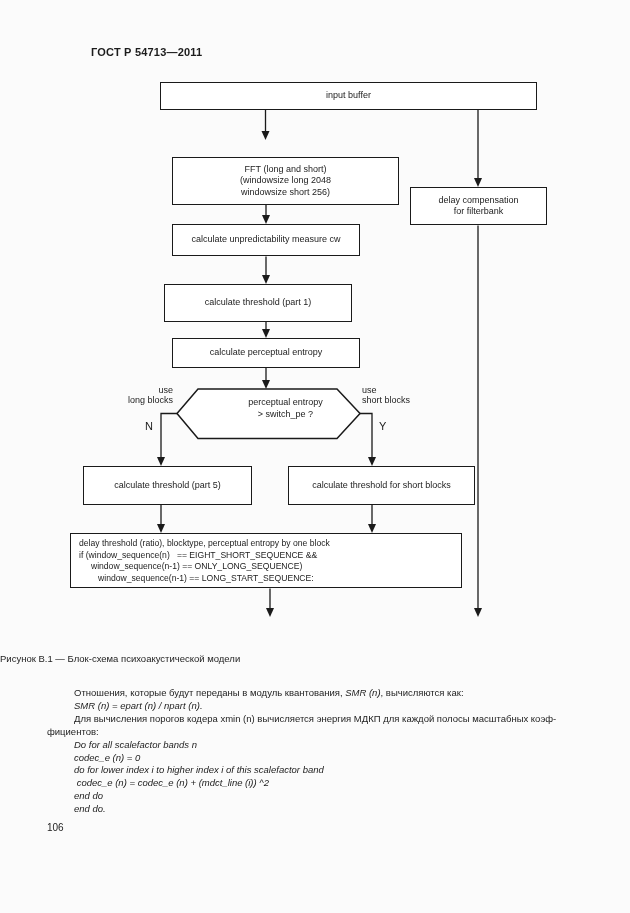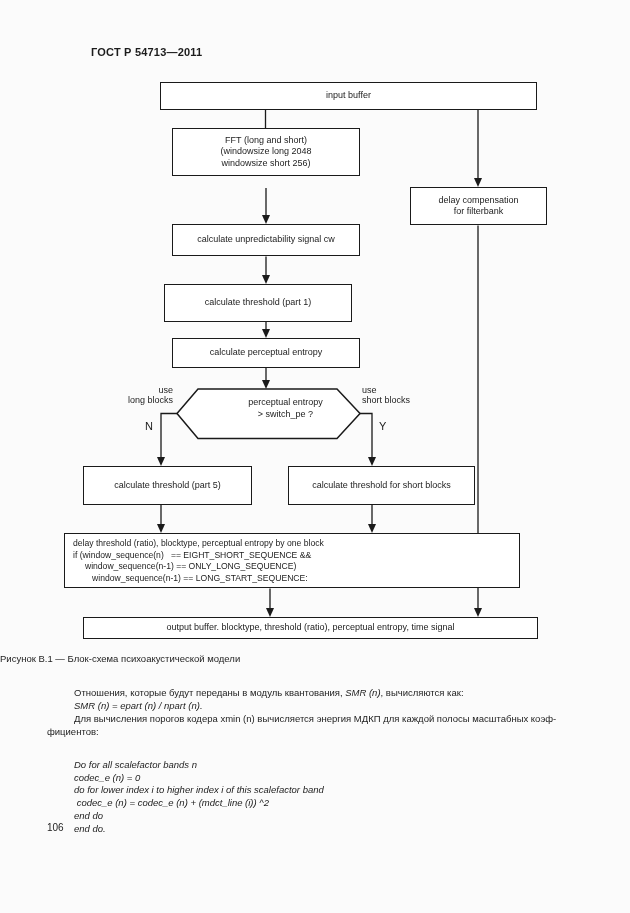--- a/index.html
+++ b/index.html
@@ -58,21 +58,20 @@
   .bodytext{
     position:absolute;left:47px;top:687px;width:545px;
     font-size:9.5px;line-height:12.9px;
   }
   .bodytext .indent{padding-left:27px;}
   .bodytext i{font-style:italic;}
   .code{
     font-style:italic;
     white-space:pre;
     padding-left:27px;
-    margin-top:20px;
   }
   .pagenum{
     position:absolute;left:47px;top:822px;
     font-size:10px;
   }
 </style>
 </head>
 <body>
 
 <div id="page">
@@ -106,53 +105,52 @@
       <polygon points="157,524 165,524 161,533"></polygon>
       <polygon points="368,524 376,524 372,533"></polygon>
       <polygon points="266,608 274,608 270,617"></polygon>
       <polygon points="474,608 482,608 478,617"></polygon>
     </g>
     <polygon points="177,413.5 198,389 337,389 360,413.5 337,438.5 198,438.5" fill="#ffffff" stroke="#1a1a1a" stroke-width="1.5"></polygon>
   </svg>
 
   <div class="box node" style="left:160px;top:82px;width:377px;height:28px">input buffer</div>
 
-  <div class="box node pre" style="left:172px;top:128px;width:188px;height:48px">FFT (long and short)
+  <div class="box node pre" style="left:172px;top:157px;width:227px;height:48px">FFT (long and short)
 (windowsize long 2048
 windowsize short 256)</div>
 
   <div class="box node pre" style="left:410px;top:187px;width:137px;height:38px">delay compensation
 for filterbank</div>
 
-  <div class="box node" style="left:172px;top:224px;width:188px;height:32px">calculate unpredictability signal cw</div>
+  <div class="box node" style="left:172px;top:224px;width:188px;height:32px">calculate unpredictability measure cw</div>
 
   <div class="box node" style="left:164px;top:284px;width:188px;height:38px">calculate threshold (part 1)</div>
 
   <div class="box node" style="left:172px;top:338px;width:188px;height:30px">calculate perceptual entropy</div>
 
   <div class="hexlabel" style="left:216px;top:396px;width:139px">perceptual entropy
 &gt; switch_pe ?</div>
 
   <div class="sidelabel" style="left:110px;top:386px;width:63px;text-align:right">use
 long blocks</div>
   <div class="sidelabel" style="left:362px;top:386px;width:70px;text-align:left">use
 short blocks</div>
   <div class="ny" style="left:145px;top:420px">N</div>
   <div class="ny" style="left:379px;top:420px">Y</div>
 
   <div class="box node" style="left:83px;top:466px;width:169px;height:39px">calculate threshold (part 5)</div>
 
   <div class="box node" style="left:288px;top:466px;width:187px;height:39px">calculate threshold for short blocks</div>
 
-  <div class="box node bigbox" style="left:64px;top:533px;width:456px;height:55px">delay threshold (ratio), blocktype, perceptual entropy by one block
+  <div class="box node bigbox" style="left:70px;top:533px;width:392px;height:55px">delay threshold (ratio), blocktype, perceptual entropy by one block
 if (window_sequence(n)   == EIGHT_SHORT_SEQUENCE &amp;&amp;
      window_sequence(n-1) == ONLY_LONG_SEQUENCE)
         window_sequence(n-1) == LONG_START_SEQUENCE:</div>
 
-  <div class="box node" style="left:83px;top:617px;width:455px;height:22px">output buffer. blocktype, threshold (ratio), perceptual entropy, time signal</div>
 
   <div class="caption">Рисунок В.1 — Блок-схема психоакустической модели</div>
 
   <div class="bodytext">
     <div class="indent"><span>Отношения, которые будут переданы в модуль квантования, </span><i>SMR (n)</i><span>, вычисляются как:</span></div>
     <div class="indent" style="font-style:italic">SMR (n) = epart (n) / npart (n).</div>
     <div class="indent">Для вычисления порогов кодера xmin (n) вычисляется энергия МДКП для каждой полосы масштабных коэф-</div>
     <div>фициентов:</div>
     <div class="code">Do for all scalefactor bands n
 codec_e (n) = 0

